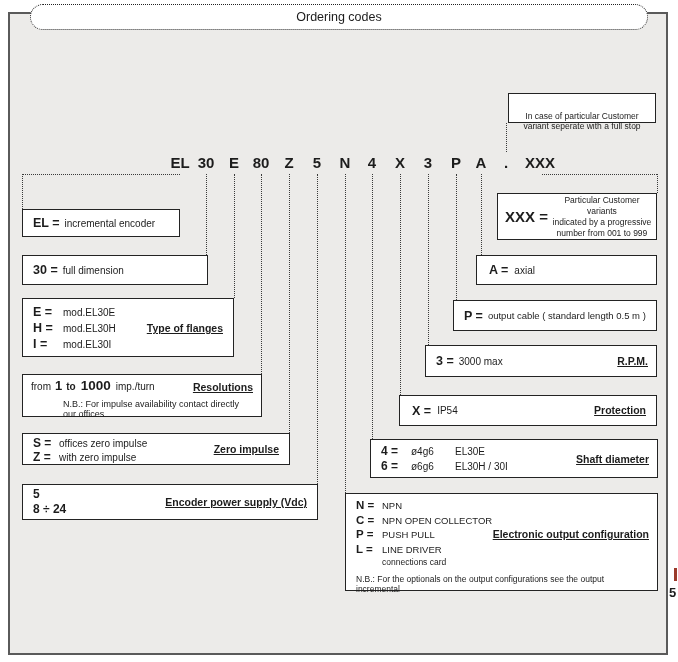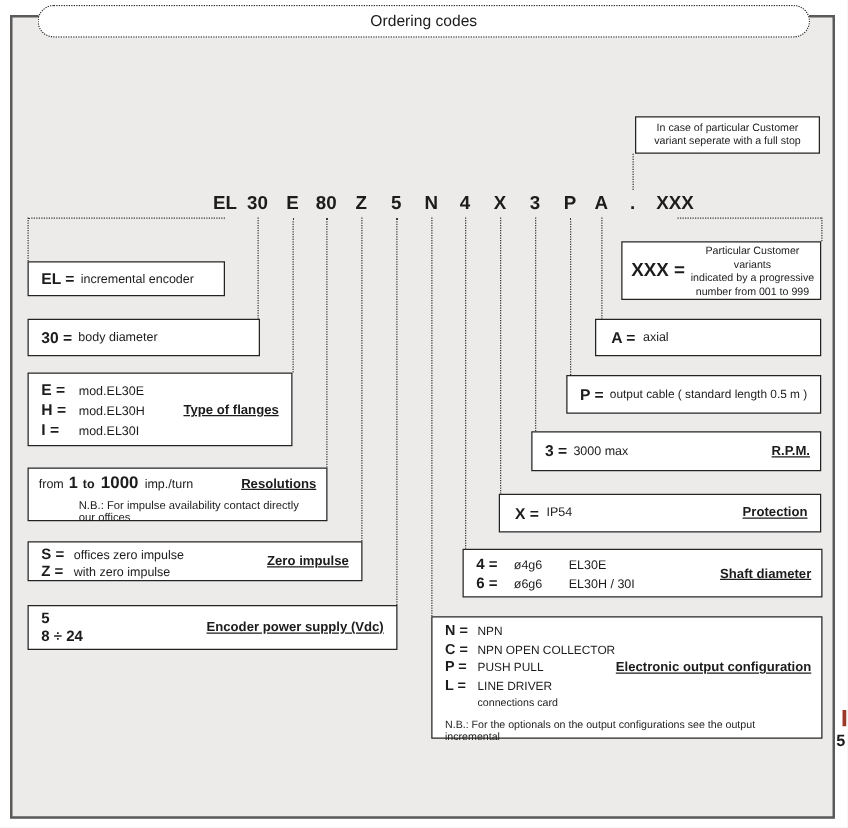--- a/index.html
+++ b/index.html
@@ -79,42 +79,42 @@
   <div class="vline" style="left:345px;top:174px;height:319px"></div>
   <div class="vline" style="left:372px;top:174px;height:265px"></div>
   <div class="vline" style="left:400px;top:174px;height:221px"></div>
   <div class="vline" style="left:428px;top:174px;height:171px"></div>
   <div class="vline" style="left:456px;top:174px;height:126px"></div>
   <div class="vline" style="left:481px;top:174px;height:81px"></div>
   <div class="vline" style="left:506px;top:123px;height:29px"></div>
   <div class="hline" style="left:542px;top:174px;width:115px"></div>
   <div class="vline" style="left:657px;top:174px;height:19px"></div>
 
-  <div class="box" style="left:508px;top:93px;width:148px;height:30px;text-align:center;padding-top:3px">
+  <div class="box" style="left:508px;top:93px;width:148px;height:30px;text-align:center;padding-top:17px">
     <div class="t85">In case of particular Customer</div>
     <div class="t85">variant  seperate with a full stop</div>
   </div>
 
   <div class="box flexc" style="left:497px;top:193px;width:160px;height:47px">
     <span style="font-weight:bold;font-size:15px;padding-left:7px">XXX =</span>
     <div style="flex:1;text-align:center;font-size:8.5px;line-height:11px;padding:0 3px">
       <div>Particular Customer variants</div>
       <div>indicated  by a progressive</div>
       <div>number from 001 to 999</div>
     </div>
   </div>
 
   <div class="box flexc" style="left:22px;top:209px;width:158px;height:28px;padding-left:10px">
     <span class="cb">EL =</span>
     <span class="t10" style="margin-left:5px">incremental  encoder</span>
   </div>
 
   <div class="box flexc" style="left:22px;top:255px;width:186px;height:30px;padding-left:10px">
     <span class="cb">30 =</span>
-    <span class="t10" style="margin-left:5px">body  diameter</span>
+    <span class="t10" style="margin-left:5px">full  dimension</span>
   </div>
 
   <div class="box" style="left:22px;top:298px;width:212px;height:59px;padding:6px 10px">
     <div class="row" style="height:16px">
       <span class="cb" style="width:30px">E =</span>
       <span class="t10">mod.EL30E</span>
     </div>
     <div class="row" style="height:16px">
       <span class="cb" style="width:30px">H =</span>
       <span class="t10">mod.EL30H</span>

